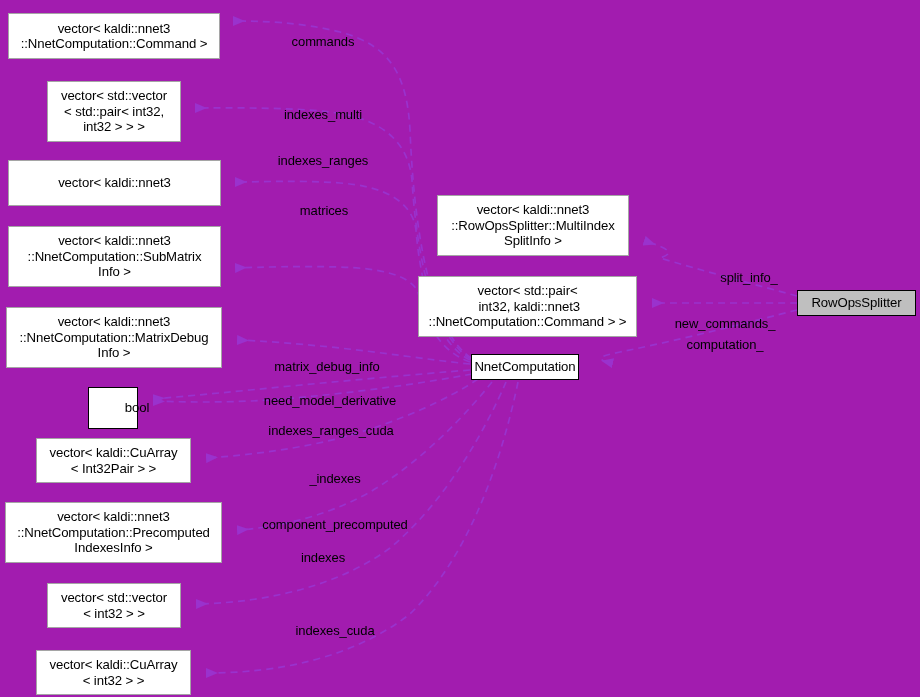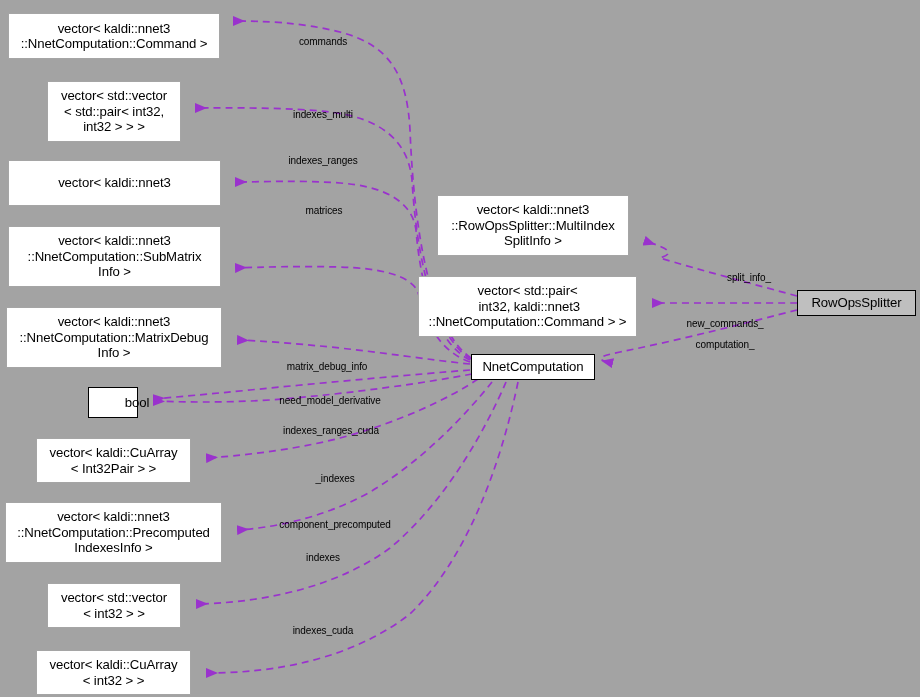--- a/index.html
+++ b/index.html
@@ -8,21 +8,21 @@
     background: #ffffff;
   }
   body {
     font-family: "Liberation Sans", sans-serif;
   }
   #diagram {
     position: relative;
     width: 920px;
     height: 697px;
     overflow: hidden;
-    background: #a3a3a3;
+    background: #a21caf;
   }
   #edges {
     position: absolute;
     left: 0;
     top: 0;
     width: 920px;
     height: 697px;
   }
   .node {
     position: absolute;
@@ -46,21 +46,21 @@
   .node.highlight {
     border: 1.6px solid #000000;
     background: #bfbfbf;
     text-align: center;
   }
   .node span {
     display: block;
   }
   .edge-label {
     position: absolute;
-    font-size: 10px;
+    font-size: 13px;
     line-height: 15.4px;
     color: #000000;
     text-align: center;
     white-space: pre;
     letter-spacing: -0.1px;
   }
   .edge-label span {
     display: block;
   }
 </style>
@@ -128,21 +128,21 @@
     <span>::NnetComputation::SubMatrix</span>
     <span>Info &gt;</span>
   </div>
 
   <div class="node template" style="left:6px; top:307px; width:216px; height:61px;">
     <span>vector&lt; kaldi::nnet3</span>
     <span>::NnetComputation::MatrixDebug</span>
     <span>Info &gt;</span>
   </div>
 
-  <div class="node solid" style="left:88px; top:387px; width:50px; height:31px;padding-left:48px;">
+  <div class="node solid" style="left:88px; top:387px; width:50px; height:42px;padding-left:48px;">
     <span>bool</span>
   </div>
 
   <div class="node template" style="left:36px; top:438px; width:155px; height:45px;">
     <span>vector&lt; kaldi::CuArray</span>
     <span>&lt; Int32Pair &gt; &gt;</span>
   </div>
 
   <div class="node template" style="left:5px; top:502px; width:217px; height:61px;">
     <span>vector&lt; kaldi::nnet3</span>
@@ -165,21 +165,21 @@
     <span>::RowOpsSplitter::MultiIndex</span>
     <span>SplitInfo &gt;</span>
   </div>
 
   <div class="node template" style="left:418px; top:276px; width:219px; height:61px;">
     <span>vector&lt; std::pair&lt;</span>
     <span> int32, kaldi::nnet3</span>
     <span>::NnetComputation::Command &gt; &gt;</span>
   </div>
 
-  <div class="node solid" style="left:471px; top:354px; width:124px; height:26px;">
+  <div class="node solid" style="left:471px; top:354px; width:108px; height:26px;">
     <span>NnetComputation</span>
   </div>
 
   <div class="node highlight" style="left:797px; top:290px; width:119px; height:26px;">
     <span>RowOpsSplitter</span>
   </div>
 
   <div class="edge-label" style="left:262px; top:3px; width:122px;">
     <span>commands</span>
   </div>
@@ -208,21 +208,21 @@
 
   <div class="edge-label" style="left:240px; top:440px; width:190px;">
     <span>_indexes</span>
     <span>component_precomputed</span>
   </div>
 
   <div class="edge-label" style="left:268px; top:519px; width:110px;">
     <span>indexes</span>
   </div>
 
-  <div class="edge-label" style="left:256px; top:592px; width:134px;">
+  <div class="edge-label" style="left:268px; top:592px; width:134px;">
     <span>indexes_cuda</span>
   </div>
 
   <div class="edge-label" style="left:691px; top:239px; width:116px;">
     <span>split_info_</span>
   </div>
 
   <div class="edge-label" style="left:658px; top:285px; width:134px;">
     <span>new_commands_</span>
   </div>

